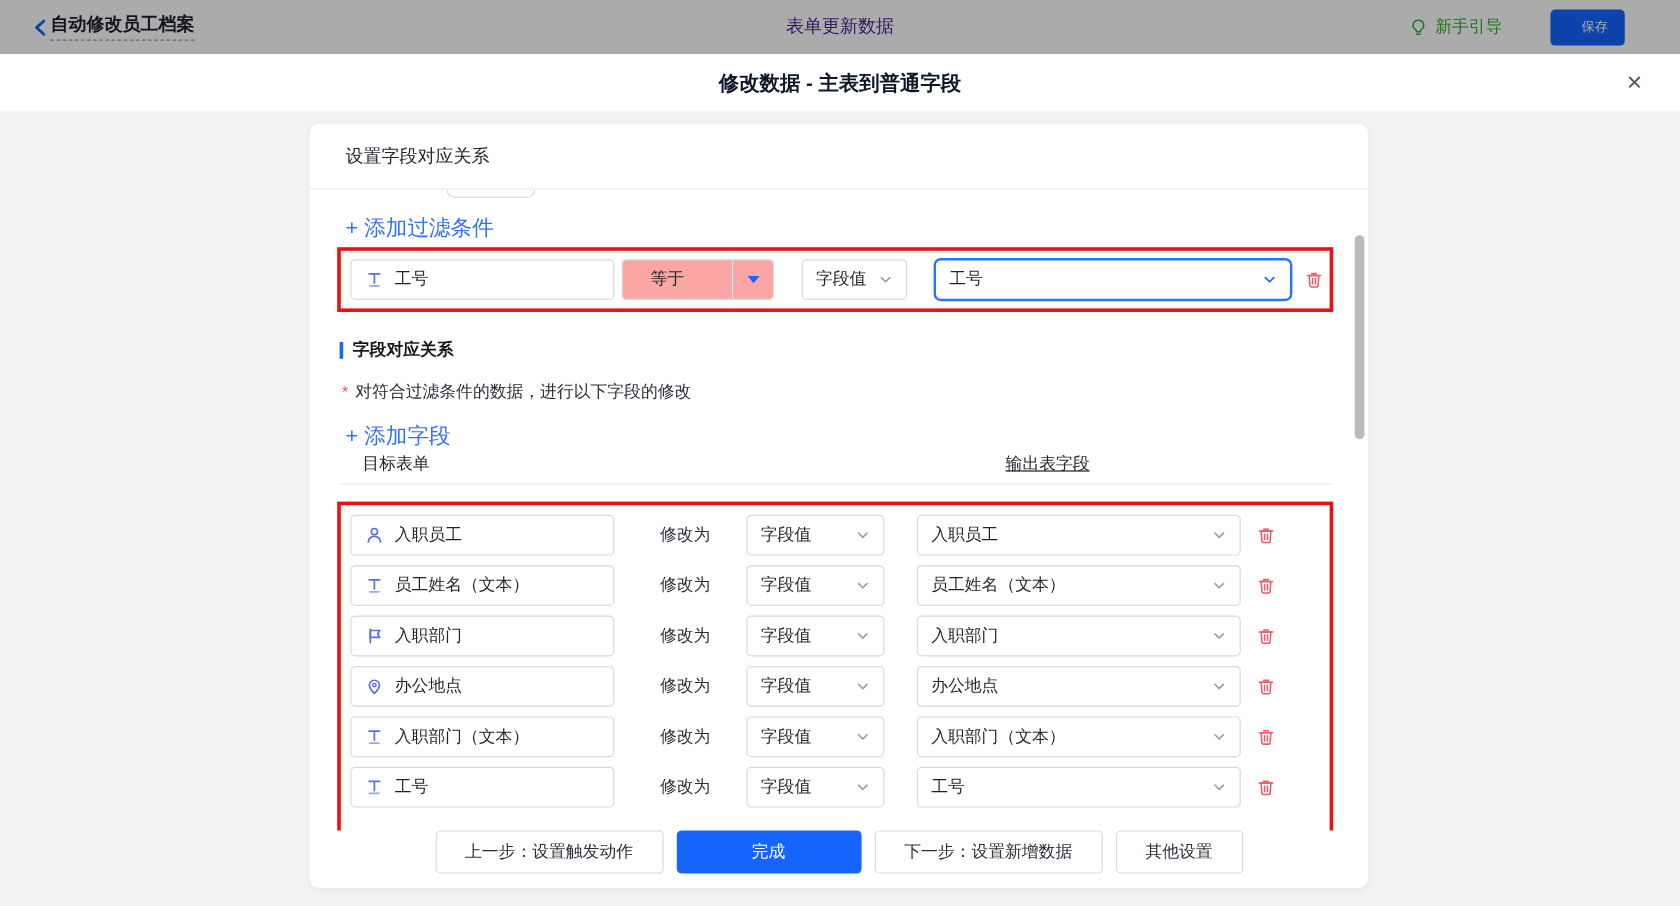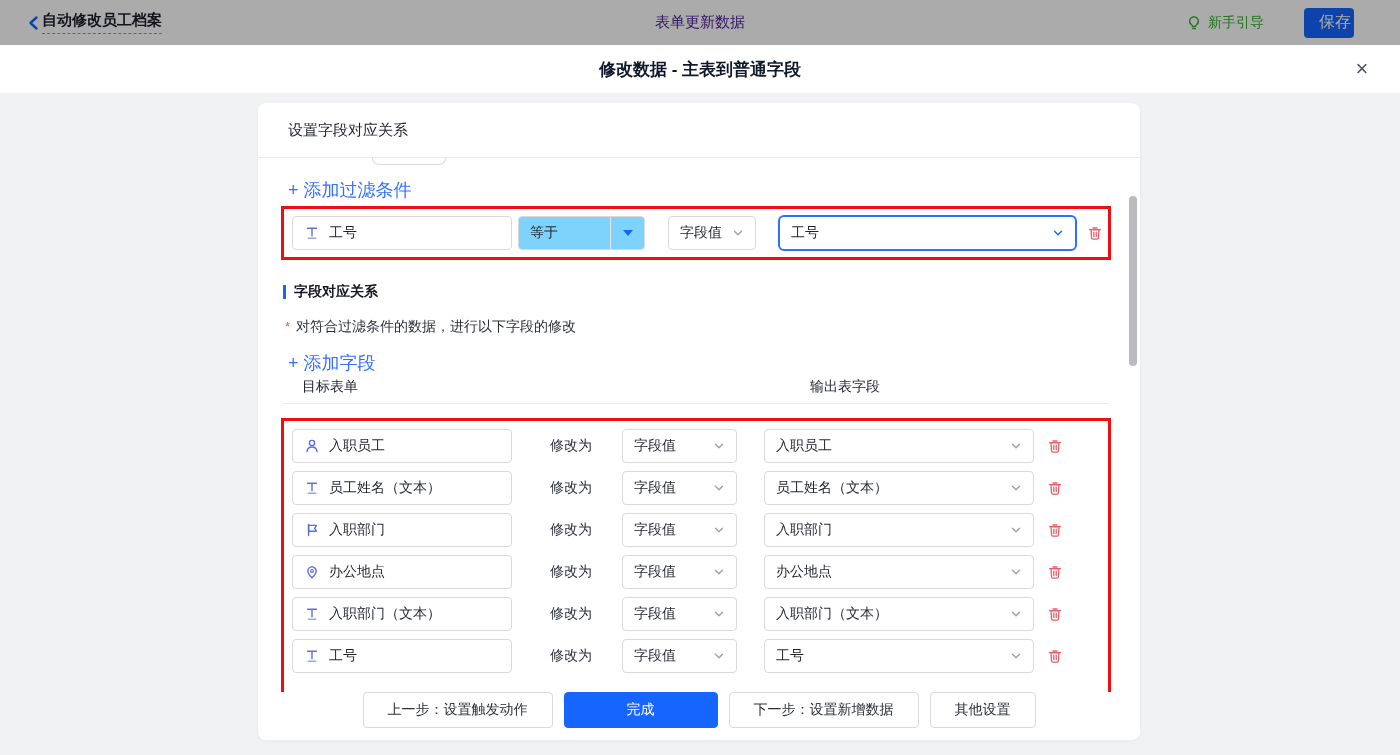--- a/index.html
+++ b/index.html
@@ -19,21 +19,21 @@
 
   
   .topbar{position:absolute;left:0;top:0;width:1400px;height:45px;background:#ffffff;display:flex;align-items:center;}
   .topbar-dim{position:absolute;inset:0;background:rgba(0,0,0,0.33);z-index:5;pointer-events:none;}
   .topbar-left{display:flex;align-items:center;padding-left:26px;}
   .back-btn{display:flex;align-items:center;cursor:pointer;}
   .flow-title{font-size:15px;font-weight:600;color:#1a1f29;padding-bottom:3px;border-bottom:1px dashed #9a9a9a;}
   .topbar-center{position:absolute;left:0;right:0;text-align:center;font-size:15px;color:#4c1d95;}
   .topbar-right{margin-left:auto;display:flex;align-items:center;gap:40px;padding-right:46px;position:relative;z-index:1;}
   .guide{display:flex;align-items:center;gap:6px;color:var(--guide-green);font-size:14px;cursor:pointer;}
-  .save-btn{width:50px;height:30px;border:none;border-radius:4px;background:var(--accent-blue);color:#fff;font-size:16px;cursor:pointer;font-family:inherit;padding-left:12px;}
+  .save-btn{width:62px;height:30px;border:none;border-radius:4px;background:var(--accent-blue);color:#fff;font-size:11px;cursor:pointer;font-family:inherit;padding-left:12px;}
 
   
   .modal-header{position:absolute;left:0;top:45px;width:1400px;height:48px;background:#fff;}
   .modal-title{position:absolute;left:0;right:0;top:0;height:48px;display:flex;align-items:center;justify-content:center;font-size:17px;font-weight:700;color:#0f172a;}
   .modal-close{position:absolute;right:24px;top:10px;width:28px;height:28px;border:none;background:none;font-size:22px;line-height:28px;color:#4e5665;cursor:pointer;font-family:inherit;}
   .modal-body{position:absolute;left:0;top:93px;width:1400px;height:662px;background:#f1f2f4;}
 
   
   .card{position:absolute;left:258px;top:10px;width:882px;height:637px;background:#fff;border-radius:8px;box-shadow:0 1px 4px rgba(31,35,41,.05);}
   .card-header{height:55px;display:flex;align-items:center;padding-left:30px;font-size:15px;font-weight:500;color:#1d2129;border-bottom:1px solid #e8e9eb;}
@@ -47,40 +47,40 @@
   .red-box{position:absolute;left:23px;border:3px solid var(--red-outline);}
   .filter-box{top:48px;width:830px;height:54px;display:flex;align-items:center;}
   .rows-box{top:260px;width:830px;height:308px;display:flex;flex-direction:column;gap:8px;padding:8px 0;}
 
   .field-input{display:flex;align-items:center;gap:9px;width:220px;height:34px;background:#fff;border:1px solid var(--border-gray);border-radius:4px;padding-left:11px;cursor:text;}
   .fi-label{font-size:14px;color:var(--text-dark);}
   .icon16{width:16px;height:16px;flex:0 0 16px;display:block;}
 
   .select{display:flex;align-items:center;justify-content:space-between;height:34px;background:#fff;border:1px solid var(--border-gray);border-radius:4px;padding:0 9px 0 11px;font-size:14px;cursor:pointer;}
   .select.focused{border:2px solid #2a72ff;border-radius:6px;height:36px;}
-  .operator{width:127px;height:34px;display:flex;align-items:stretch;background:#7dd3fc;border:1px solid var(--border-gray);border-radius:4px;cursor:pointer;}
+  .operator{width:127px;height:34px;display:flex;align-items:stretch;background:#fca5a5;border:1px solid var(--border-gray);border-radius:4px;cursor:pointer;padding-left:12px;}
   .operator .op-text{flex:1;display:flex;align-items:center;padding-left:11px;font-size:14px;}
   .operator .op-arrow{width:34px;border-left:1px solid #e4e5e7;display:flex;align-items:center;justify-content:center;}
   .tri-down{width:0;height:0;border-left:5px solid transparent;border-right:5px solid transparent;border-top:6px solid var(--accent-blue);}
 
   .trash-btn{width:18px;height:18px;border:none;background:none;padding:0;cursor:pointer;display:flex;align-items:center;justify-content:center;}
 
   .filter-box .field-input{margin-left:8px;}
   .filter-box .operator{margin-left:6px;}
   .filter-box .vtype{margin-left:23px;width:88px;}
   .filter-box .target{margin-left:22px;width:299px;}
   .filter-box .trash-btn{margin-left:9px;}
 
   .section-title{position:absolute;left:25px;top:125px;display:flex;align-items:center;gap:8px;font-size:14px;font-weight:700;color:#16191f;}
   .section-bar{width:3px;height:14px;background:var(--accent-blue);}
   .desc{position:absolute;left:27px;top:160px;font-size:14px;color:#2b2f36;}
   .desc .req{color:#eb4e6d;margin-right:6px;font-size:13px;}
   .col-headers{position:absolute;top:220px;left:0;width:882px;font-size:14px;font-weight:500;color:#1d2129;}
   .col-source{position:absolute;left:44px;}
-  .col-target{position:absolute;left:552px;}
+  .col-target{position:absolute;left:580px;text-decoration:underline;}
   .cols-divider{position:absolute;left:25px;top:245px;width:827px;height:1px;background:#ececee;}
 
   .map-row{display:flex;align-items:center;height:34px;flex:0 0 34px;}
   .map-row .field-input{margin-left:8px;}
   .map-row .modify{margin-left:38px;width:44px;font-size:14px;color:#2b2f36;}
   .map-row .vtype{margin-left:28px;width:115px;}
   .map-row .target{margin-left:27px;width:270px;}
   .map-row .trash-btn{margin-left:12px;}
 
   .card-footer{position:absolute;left:0;top:589px;width:882px;display:flex;justify-content:center;gap:11px;}

